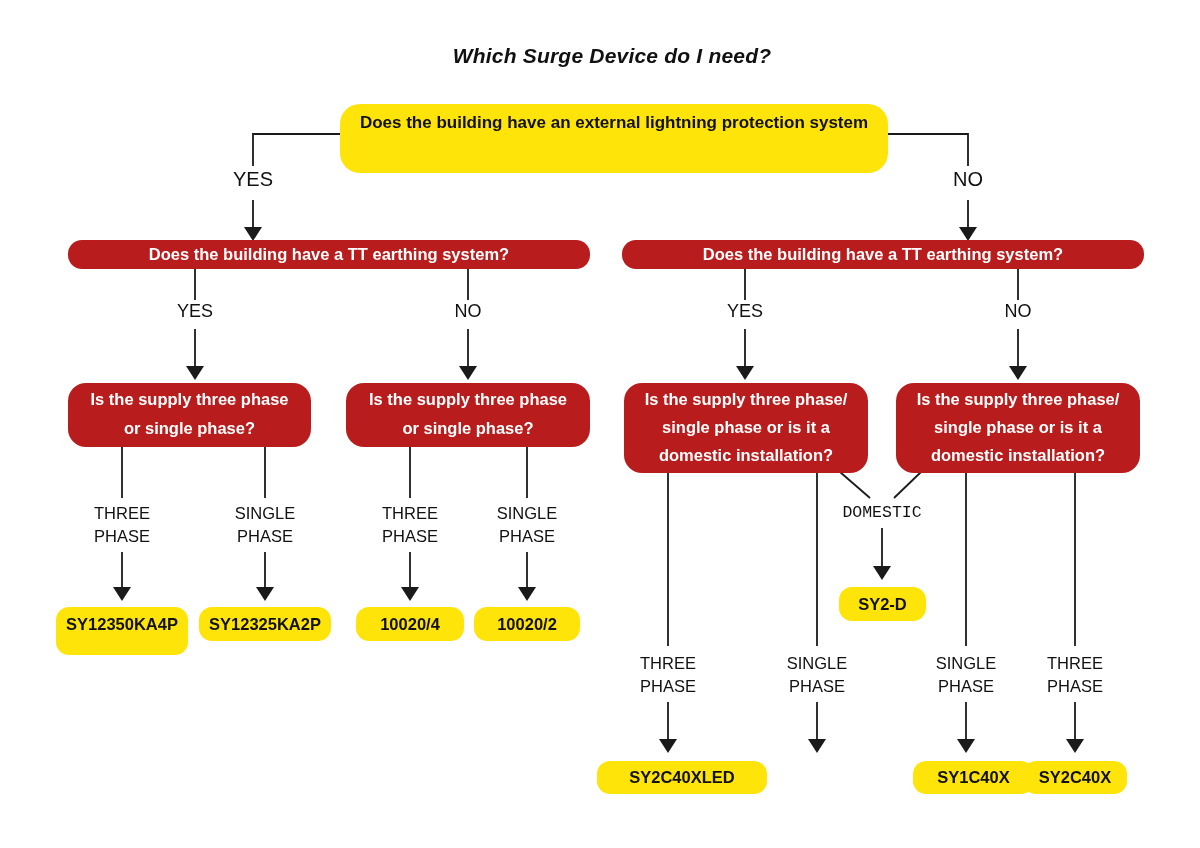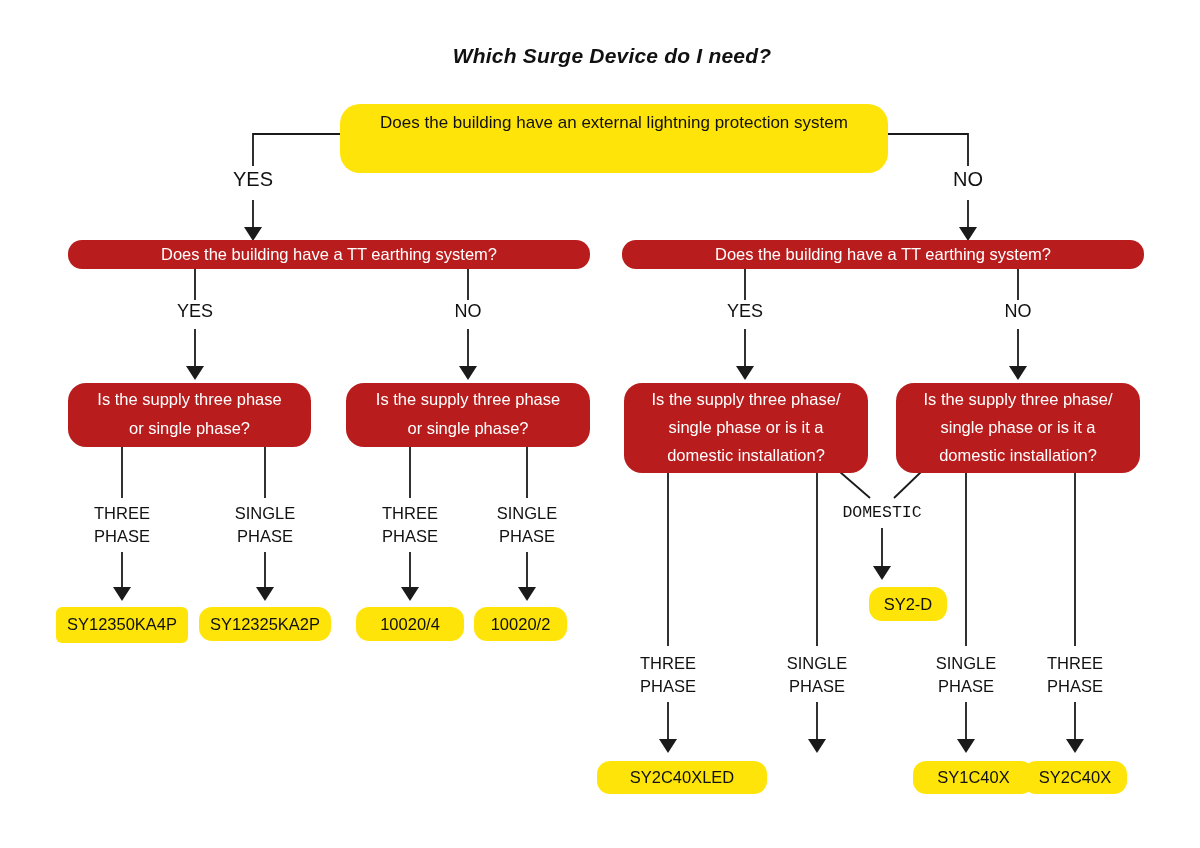--- a/index.html
+++ b/index.html
@@ -19,21 +19,21 @@
   .root-q{font-size:17px;padding-top:5px;}
   .root-q .qline{line-height:27px;white-space:nowrap;}
   .branch-lbl{font-size:20px;text-align:center;white-space:nowrap;}
   .branch-lbl2{font-size:18px;text-align:center;white-space:nowrap;}
   .phase-lbl{font-size:16.5px;text-align:center;}
   .phase-lbl div{line-height:23px;white-space:nowrap;}
   .dom-lbl{font-size:16.5px;text-align:center;white-space:nowrap;}
   .product{background:#FFE40A;border-radius:13px;text-align:center;
            font-size:16.5px;color:#111;white-space:nowrap;}
   .wires{position:absolute;left:0;top:0;z-index:1;pointer-events:none;}
-  .node{z-index:2;}
+  .node{z-index:2;font-weight:bold;}
 </style>
 </head>
 <body>
 
 <div class="stage">
 
   <svg class="wires" width="1200" height="848" viewBox="0 0 1200 848">
     <g stroke="#1A1A1A" stroke-width="1.8" fill="none">
       <path d="M340 134 H253 V166"></path>
       <line x1="253" y1="200" x2="253" y2="228"></line>
@@ -142,26 +142,26 @@
     <div>THREE</div>
     <div>PHASE</div>
   </div>
   <div class="abs phase-lbl" style="left:482px;width:90px;top:502px;">
     <div>SINGLE</div>
     <div>PHASE</div>
   </div>
 
   <div class="abs dom-lbl" style="left:822px;width:120px;top:503px;font-family:Liberation Mono, monospace;">DOMESTIC</div>
 
-  <div class="abs node product" style="left:56px;top:607px;width:132px;height:36px;line-height:34px;border-radius:6px;">SY12350KA4P</div>
+  <div class="abs node product" style="left:56px;top:607px;width:132px;height:48px;line-height:34px;">SY12350KA4P</div>
   <div class="abs node product" style="left:199px;top:607px;width:132px;height:34px;line-height:34px;">SY12325KA2P</div>
   <div class="abs node product" style="left:356px;top:607px;width:108px;height:34px;line-height:34px;">10020/4</div>
-  <div class="abs node product" style="left:474px;top:607px;width:93px;height:34px;line-height:34px;">10020/2</div>
+  <div class="abs node product" style="left:474px;top:607px;width:106px;height:34px;line-height:34px;">10020/2</div>
 
-  <div class="abs node product" style="left:839px;top:587px;width:78px;height:34px;line-height:34px;margin-left:30px;">SY2-D</div>
+  <div class="abs node product" style="left:839px;top:587px;width:87px;height:34px;line-height:34px;">SY2-D</div>
 
   <div class="abs phase-lbl" style="left:623px;width:90px;top:652px;">
     <div>THREE</div>
     <div>PHASE</div>
   </div>
   <div class="abs phase-lbl" style="left:772px;width:90px;top:652px;">
     <div>SINGLE</div>
     <div>PHASE</div>
   </div>
   <div class="abs phase-lbl" style="left:921px;width:90px;top:652px;">

